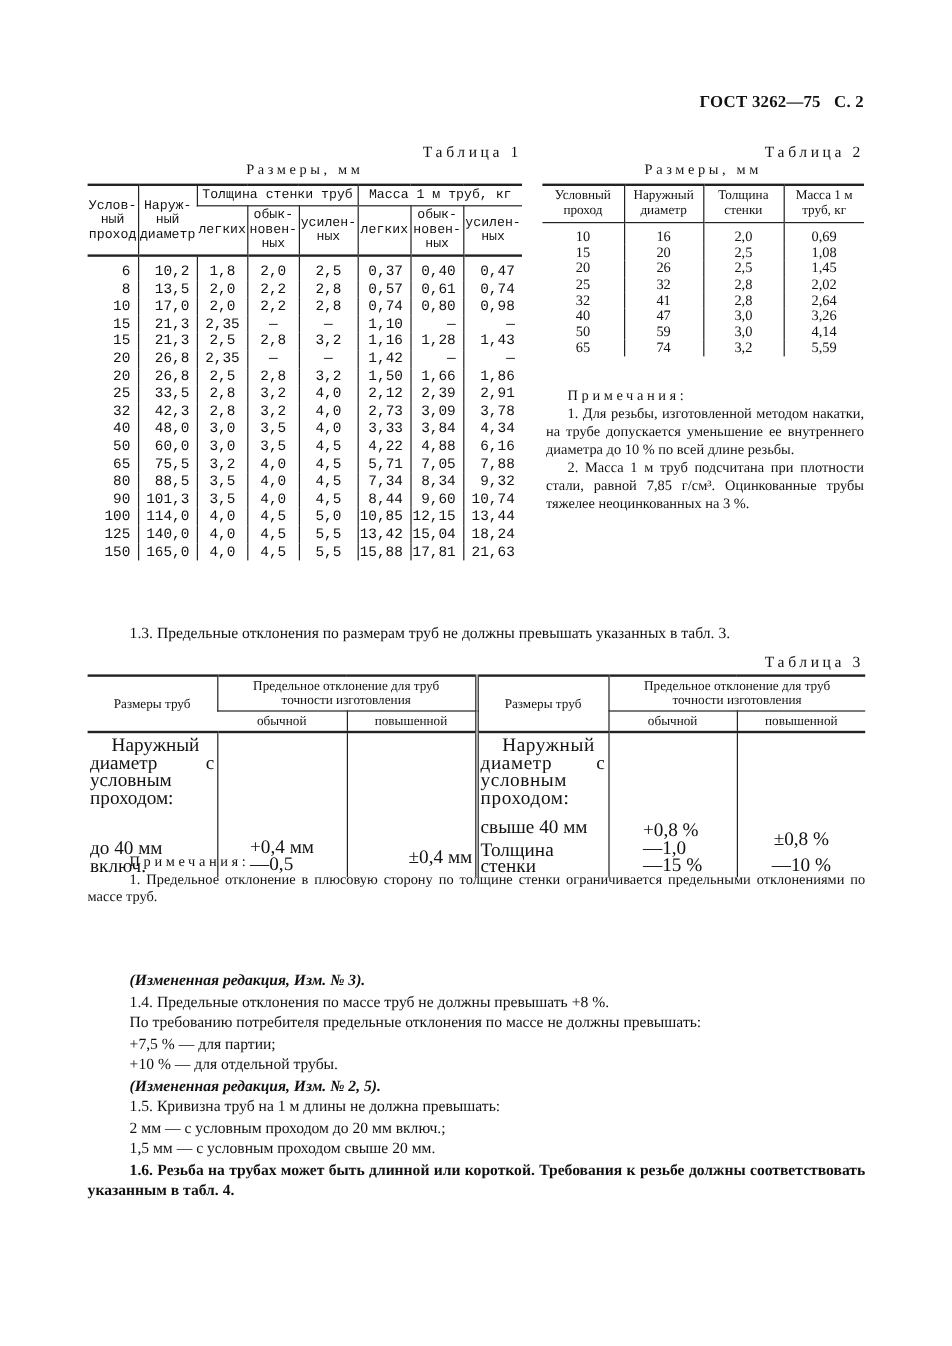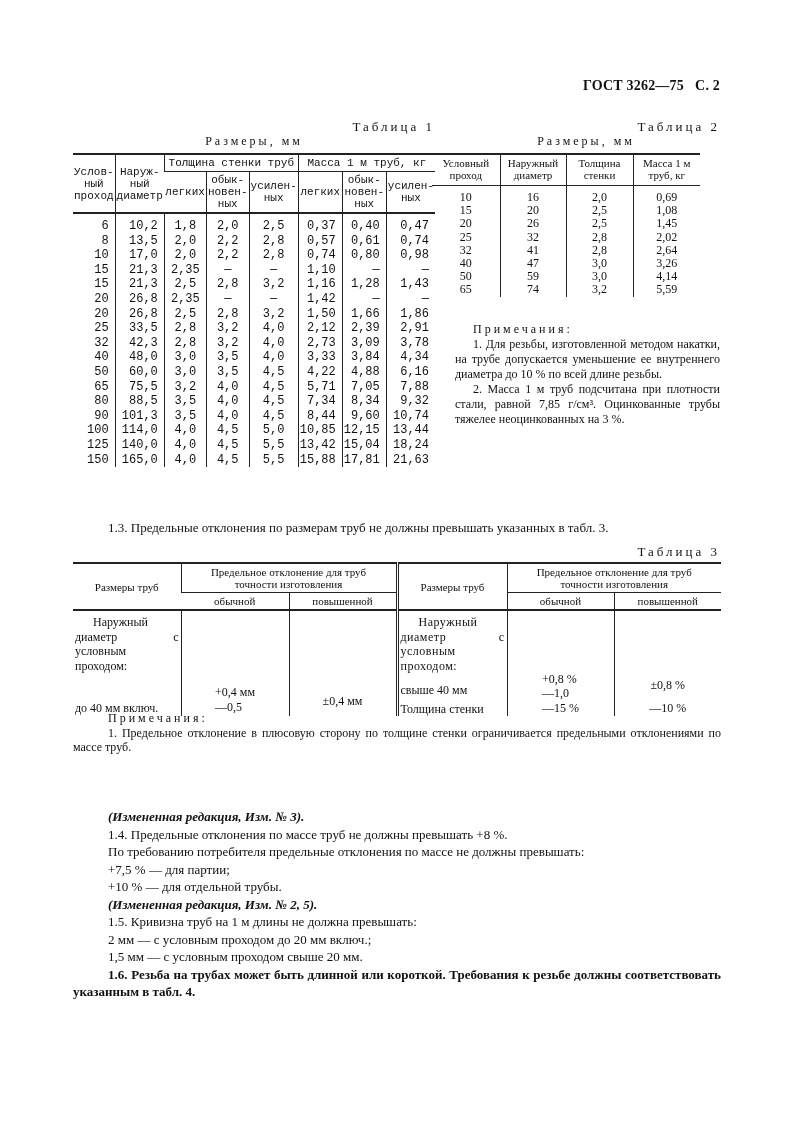--- a/index.html
+++ b/index.html
@@ -16,42 +16,42 @@
   #t1 th { font-weight: normal; font-size: 11px; line-height: 12px; text-align: center; padding: 2px 1px; border-left: 1px solid #222; border-bottom: 1px solid #222; }
   #t1 th:first-child { border-left: none; }
   #t1 thead tr:first-child th { border-top: 2px solid #222; }
   #t1 thead tr:last-child th, #t1 thead th.rs { border-bottom: 2px solid #222; }
   #t1 td { text-align: center; padding: 0 1px; line-height: 14.6px; border-left: 1px solid #222; }
   #t1 td:first-child { border-left: none; text-align: right; padding-right: 6px; }
   #t1 td.r { text-align: right; padding-right: 6px; }
   #t1 tbody tr:first-child td { padding-top: 5px; }
 
   
-  #t2 { left: 432px; top: 153px; width: 268px; font-size: 12px; }
+  #t2 { left: 452px; top: 153px; width: 268px; font-size: 12px; }
   #t2 th { font-weight: normal; font-size: 11px; line-height: 12px; text-align: center; padding: 2px 2px 4px; border-left: 1px solid #222; border-top: 2px solid #222; border-bottom: 1px solid #222; }
   #t2 th:first-child { border-left: none; }
   #t2 td { text-align: center; line-height: 13.2px; border-left: 1px solid #222; padding: 0; }
   #t2 td:first-child { border-left: none; }
   #t2 tbody tr:first-child td { padding-top: 5px; }
 
   .notes2 { left: 455px; top: 322px; width: 265px; font-size: 12px; line-height: 15px; text-align: justify; }
   .notes2 p { margin: 0; text-indent: 18px; }
   .notes2 .ttl { letter-spacing: 3px; }
 
   .para { font-size: 13px; line-height: 16px; }
   .p13 { left: 73px; top: 520px; width: 648px; text-indent: 35px; }
 
   
   #t3 { left: 73px; top: 562px; width: 648px; font-size: 11px; }
   #t3 th { font-weight: normal; text-align: center; line-height: 12px; padding: 2px 12px; border-left: 1px solid #222; border-bottom: 1px solid #222; }
   #t3 thead tr:first-child th { border-top: 2px solid #222; }
   #t3 thead tr:last-child th, #t3 th.rs { border-bottom: 2px solid #222; }
   #t3 th:first-child { border-left: none; }
   #t3 .dbl { border-left: 3px double #222 !important; }
-  #t3 td { vertical-align: top; border-left: 1px solid #222; padding: 0 2px; font-size: 12px; line-height: 14.5px; }
+  #t3 td { vertical-align: top; border-left: 1px solid #222; padding: 0 2px; font-size: 16px; line-height: 14.5px; }
   #t3 td:first-child { border-left: none; }
 
   .notes3 { left: 73px; top: 711px; width: 648px; font-size: 12px; line-height: 14.5px; text-align: justify; }
   .notes3 p { margin: 0; text-indent: 35px; }
   .notes3 .ttl { letter-spacing: 3px; }
 
   .body2 { left: 73px; top: 808px; width: 648px; font-size: 13px; line-height: 17.5px; }
   .body2 p { margin: 0; text-indent: 35px; }
   .body2 p.b { font-weight: bold; font-style: italic; }
   .body2 p.j { text-align: justify; font-weight: bold; }
@@ -373,21 +373,21 @@
       <td style="height:88px; padding-top:4px;">
         <div style="text-indent:18px; text-align:justify;">Наружный диаметр с условным проходом:</div>
         <div style="margin-top:28px;">до 40 мм включ.</div>
       </td>
       <td style="text-align:center; vertical-align:bottom; padding-bottom:2px;">
         <div style="display:inline-block; text-align:left;">
           <div>+0,4 мм</div>
           <div>—0,5</div>
         </div>
       </td>
-      <td style="text-align:center; vertical-align:bottom; padding-bottom:8px;">±0,4 мм</td>
+      <td style="text-align:right; vertical-align:bottom; padding-bottom:8px;">±0,4 мм</td>
       <td class="dbl" style="padding-top:4px;">
         <div style="text-indent:18px; text-align:justify; letter-spacing:0.5px;">Наружный диаметр с условным проходом:</div>
         <div style="margin-top:10px;">свыше 40 мм</div>
         <div style="margin-top:4px;">Толщина стенки</div>
       </td>
       <td style="text-align:center; vertical-align:bottom; padding-bottom:1px;">
         <div style="display:inline-block; text-align:left;">
           <div>+0,8 %</div>
           <div>—1,0</div>
           <div>—15 %</div>

